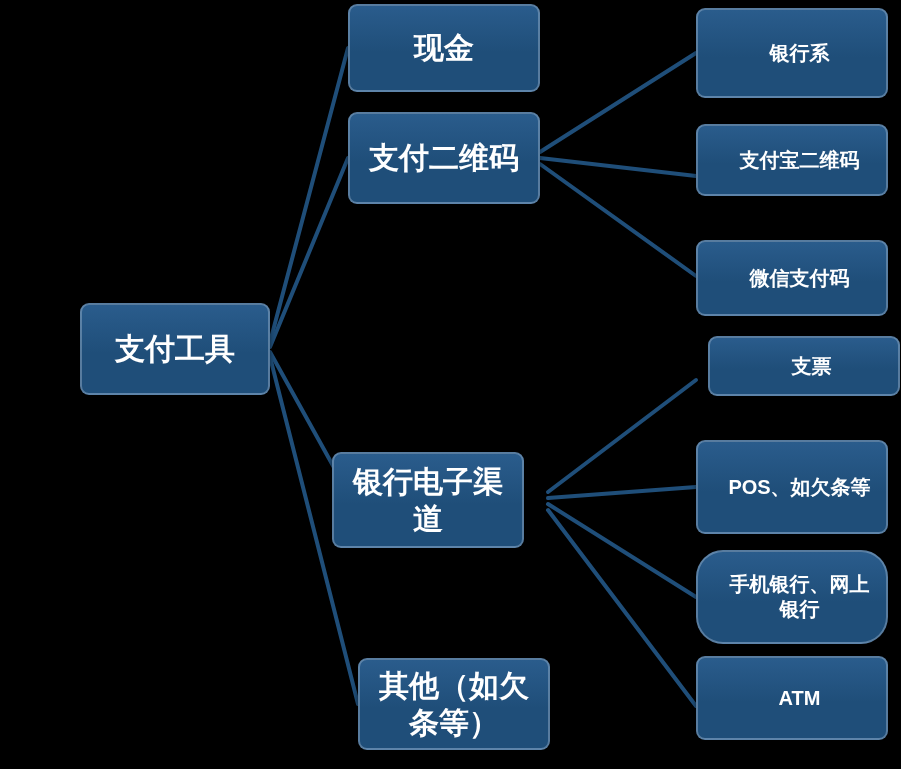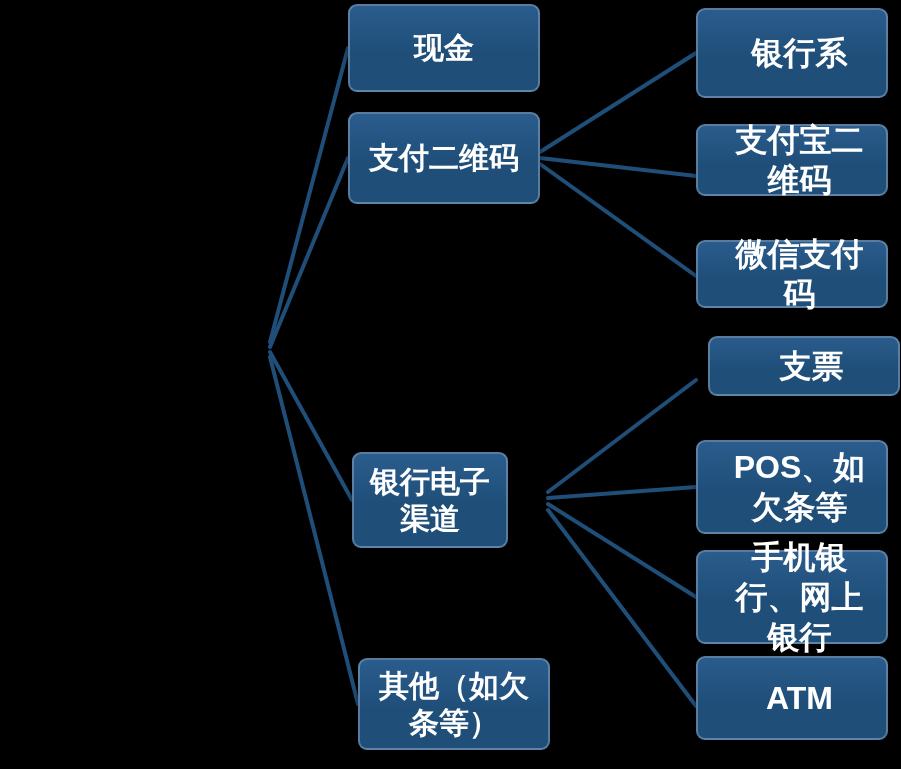--- a/index.html
+++ b/index.html
@@ -45,21 +45,21 @@
     border-radius: 9px;
     box-shadow: 0 2px 5px rgba(0,0,0,0.55);
     color: var(--text);
     font-weight: bold;
     padding: 6px 10px;
     line-height: 1.25;
   }
   .node .label { display: inline-block; }
   .f-root { font-size: 30px; }
   .f-mid  { font-size: 30px; }
-  .f-right{ font-size: 32px; padding-left: 25px; }
+  .f-right{ font-size: 20px; padding-left: 25px; }
 </style>
 </head>
 <body>
 
 <div class="canvas">
 
   <svg class="connectors" viewBox="0 0 901 769" aria-hidden="true">
 
     <line x1="270" y1="342" x2="348" y2="48"></line>
     <line x1="270" y1="347" x2="348" y2="158"></line>
@@ -69,58 +69,61 @@
     <line x1="540" y1="152" x2="696" y2="53"></line>
     <line x1="540" y1="158" x2="696" y2="176"></line>
     <line x1="540" y1="164" x2="696" y2="276"></line>
 
     <line x1="548" y1="492" x2="696" y2="380"></line>
     <line x1="548" y1="498" x2="696" y2="487"></line>
     <line x1="548" y1="504" x2="696" y2="597"></line>
     <line x1="548" y1="510" x2="696" y2="706"></line>
   </svg>
 
+  <div class="node f-root" style="left:80px; top:303px; width:190px; height:92px;">
+    <span class="label">支付工具</span>
+  </div>
 
   <div class="node f-mid" style="left:348px; top:4px; width:192px; height:88px;">
     <span class="label">现金</span>
   </div>
 
   <div class="node f-mid" style="left:348px; top:112px; width:192px; height:92px;">
     <span class="label">支付二维码</span>
   </div>
 
-  <div class="node f-mid" style="left:352px; top:452px; width:156px; height:96px;">
+  <div class="node f-mid" style="left:332px; top:452px; width:192px; height:96px;">
     <span class="label">银行电子渠道</span>
   </div>
 
   <div class="node f-mid" style="left:358px; top:658px; width:192px; height:92px;align-items:center;">
     <span class="label">其他（如欠条等）</span>
   </div>
 
   <div class="node f-right" style="left:696px; top:8px; width:192px; height:90px;">
     <span class="label">银行系</span>
   </div>
 
   <div class="node f-right" style="left:696px; top:124px; width:192px; height:72px;">
     <span class="label">支付宝二维码</span>
   </div>
 
-  <div class="node f-right" style="left:696px; top:240px; width:192px; height:68px;">
+  <div class="node f-right" style="left:696px; top:240px; width:192px; height:76px;">
     <span class="label">微信支付码</span>
   </div>
 
   <div class="node f-right" style="left:708px; top:336px; width:192px; height:60px;">
     <span class="label">支票</span>
   </div>
 
   <div class="node f-right" style="left:696px; top:440px; width:192px; height:94px;">
     <span class="label">POS、如欠条等</span>
   </div>
 
-  <div class="node f-right" style="left:696px; top:550px; width:192px; height:94px;">
+  <div class="node f-right" style="left:696px; top:550px; width:192px; height:94px;border-radius:27px;">
     <span class="label">手机银行、网上银行</span>
   </div>
 
   <div class="node f-right" style="left:696px; top:656px; width:192px; height:84px;">
     <span class="label">ATM</span>
   </div>
 
 </div>
 
 </body></html>

